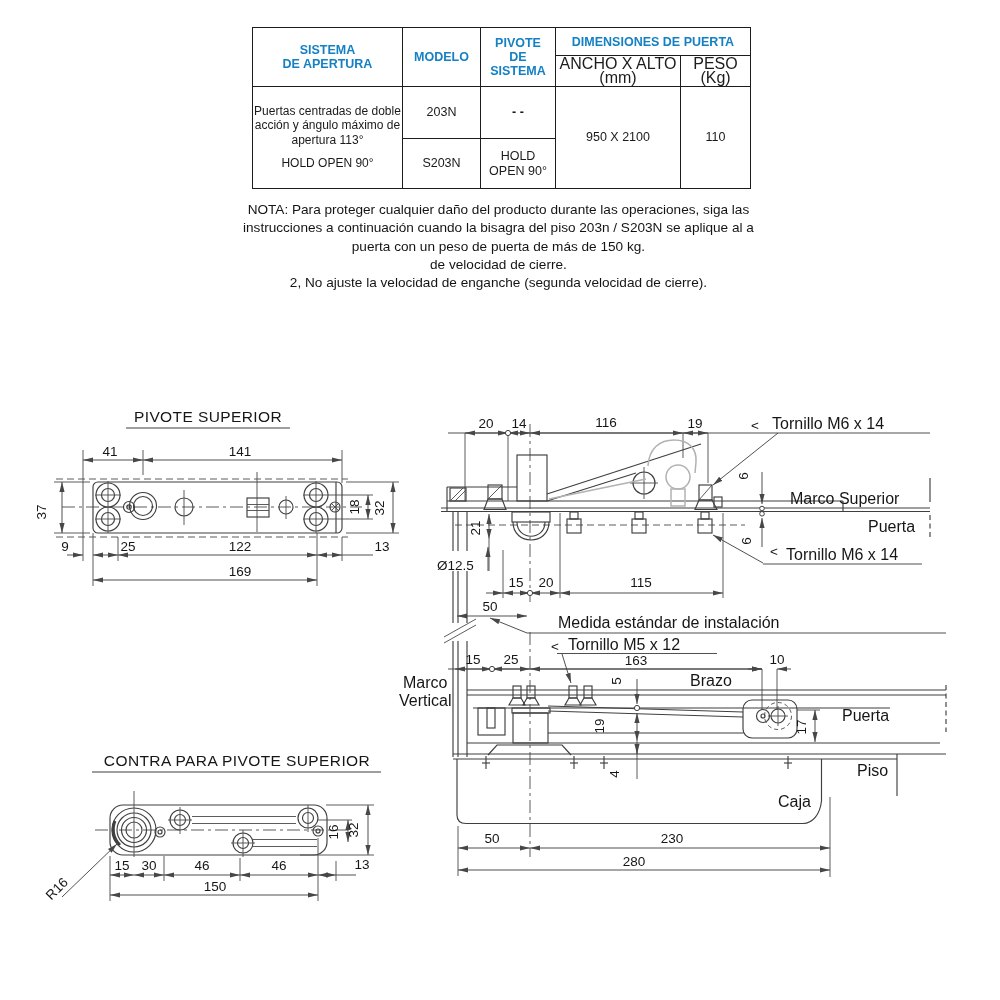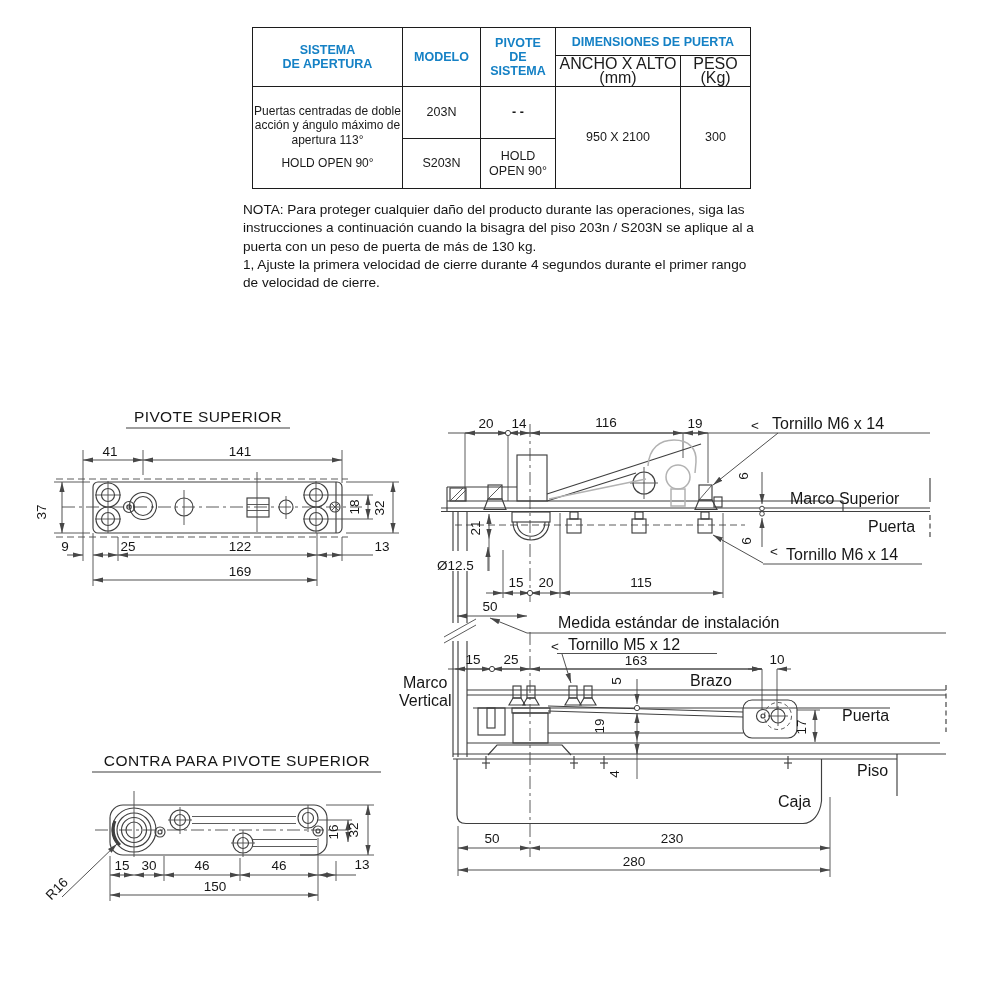--- a/index.html
+++ b/index.html
@@ -9,21 +9,21 @@
   table.spec{position:absolute;left:252px;top:27px;border-collapse:collapse;table-layout:fixed;}
   .spec th,.spec td{border:1.5px solid #1c1c1c;text-align:center;vertical-align:middle;padding:0;}
   .spec th{color:#1581c5;font-weight:bold;font-size:12.5px;line-height:14px;}
   .spec th.sub{color:#1c1c1c;font-weight:normal;font-size:16px;}
   .spec td{font-size:12.5px;line-height:15px;}
   .desc{font-size:12px;line-height:14.5px;}
   .hold{margin-top:9px;font-size:12px;}
   .frenospan{display:inline-block;width:64px;}
   
   .notes{position:absolute;left:243px;top:201px;font-size:13.6px;line-height:18.3px;
-         white-space:nowrap;color:#141414;}
+         white-space:nowrap;color:#141414;text-align:center;}
   
   svg.draw{position:absolute;left:0;top:380px;}
   .dr{stroke:#3f3f3f;stroke-width:1.15;fill:none;}
   .th{stroke:#4a4a4a;stroke-width:0.9;fill:none;}
   .dm{stroke:#474747;stroke-width:0.95;fill:none;}
   .gy{stroke:#b2b2b2;stroke-width:1.5;fill:none;}
   .dash{stroke-dasharray:7,4;}
   .cl{stroke-dasharray:13,4,3,4;}
   .dsh2{stroke-dasharray:5,3.5;}
   .dshc{stroke-dasharray:4,3;}
@@ -65,35 +65,35 @@
       <th class="sub">PESO (Kg)</th>
     </tr>
     <tr style="height:52px">
       <td rowspan="2">
         <div class="desc">Puertas centradas de doble acción y ángulo máximo de apertura 113°</div>
         <div class="hold">HOLD OPEN 90°</div>
       </td>
       <td>203N</td>
       <td style="font-weight:bold">- -</td>
       <td rowspan="2">950 X 2100</td>
-      <td rowspan="2">300</td>
+      <td rowspan="2">110</td>
     </tr>
     <tr style="height:50px">
       <td>S203N</td>
       <td><span class="frenospan">HOLD OPEN 90°</span></td>
     </tr>
   </tbody>
     </table>
 
   <div class="notes">
     <div>NOTA: Para proteger cualquier daño del producto durante las operaciones, siga las</div>
     <div>instrucciones a continuación cuando la bisagra del piso 203n / S203N se aplique al a</div>
-    <div>puerta con un peso de puerta de más de 130 kg.</div>
-    <div>1, Ajuste la primera velocidad de cierre durante 4 segundos durante el primer rango</div>
+    <div>puerta con un peso de puerta de más de 150 kg.</div>
     <div>de velocidad de cierre.</div>
+    <div>2, No ajuste la velocidad de enganche (segunda velocidad de cierre).</div>
   </div>
 
   <svg class="draw" width="1000" height="620" viewBox="0 0 1000 620">
     <defs>
       <marker id="me" markerWidth="11" markerHeight="7" refX="10" refY="3" orient="auto" markerUnits="userSpaceOnUse">
         <path d="M0,0.4 L10,3 L0,5.6 Z" fill="#474747"></path>
       </marker>
       <marker id="ms" markerWidth="11" markerHeight="7" refX="0" refY="3" orient="auto" markerUnits="userSpaceOnUse">
         <path d="M10,0.4 L0,3 L10,5.6 Z" fill="#474747"></path>
       </marker>

